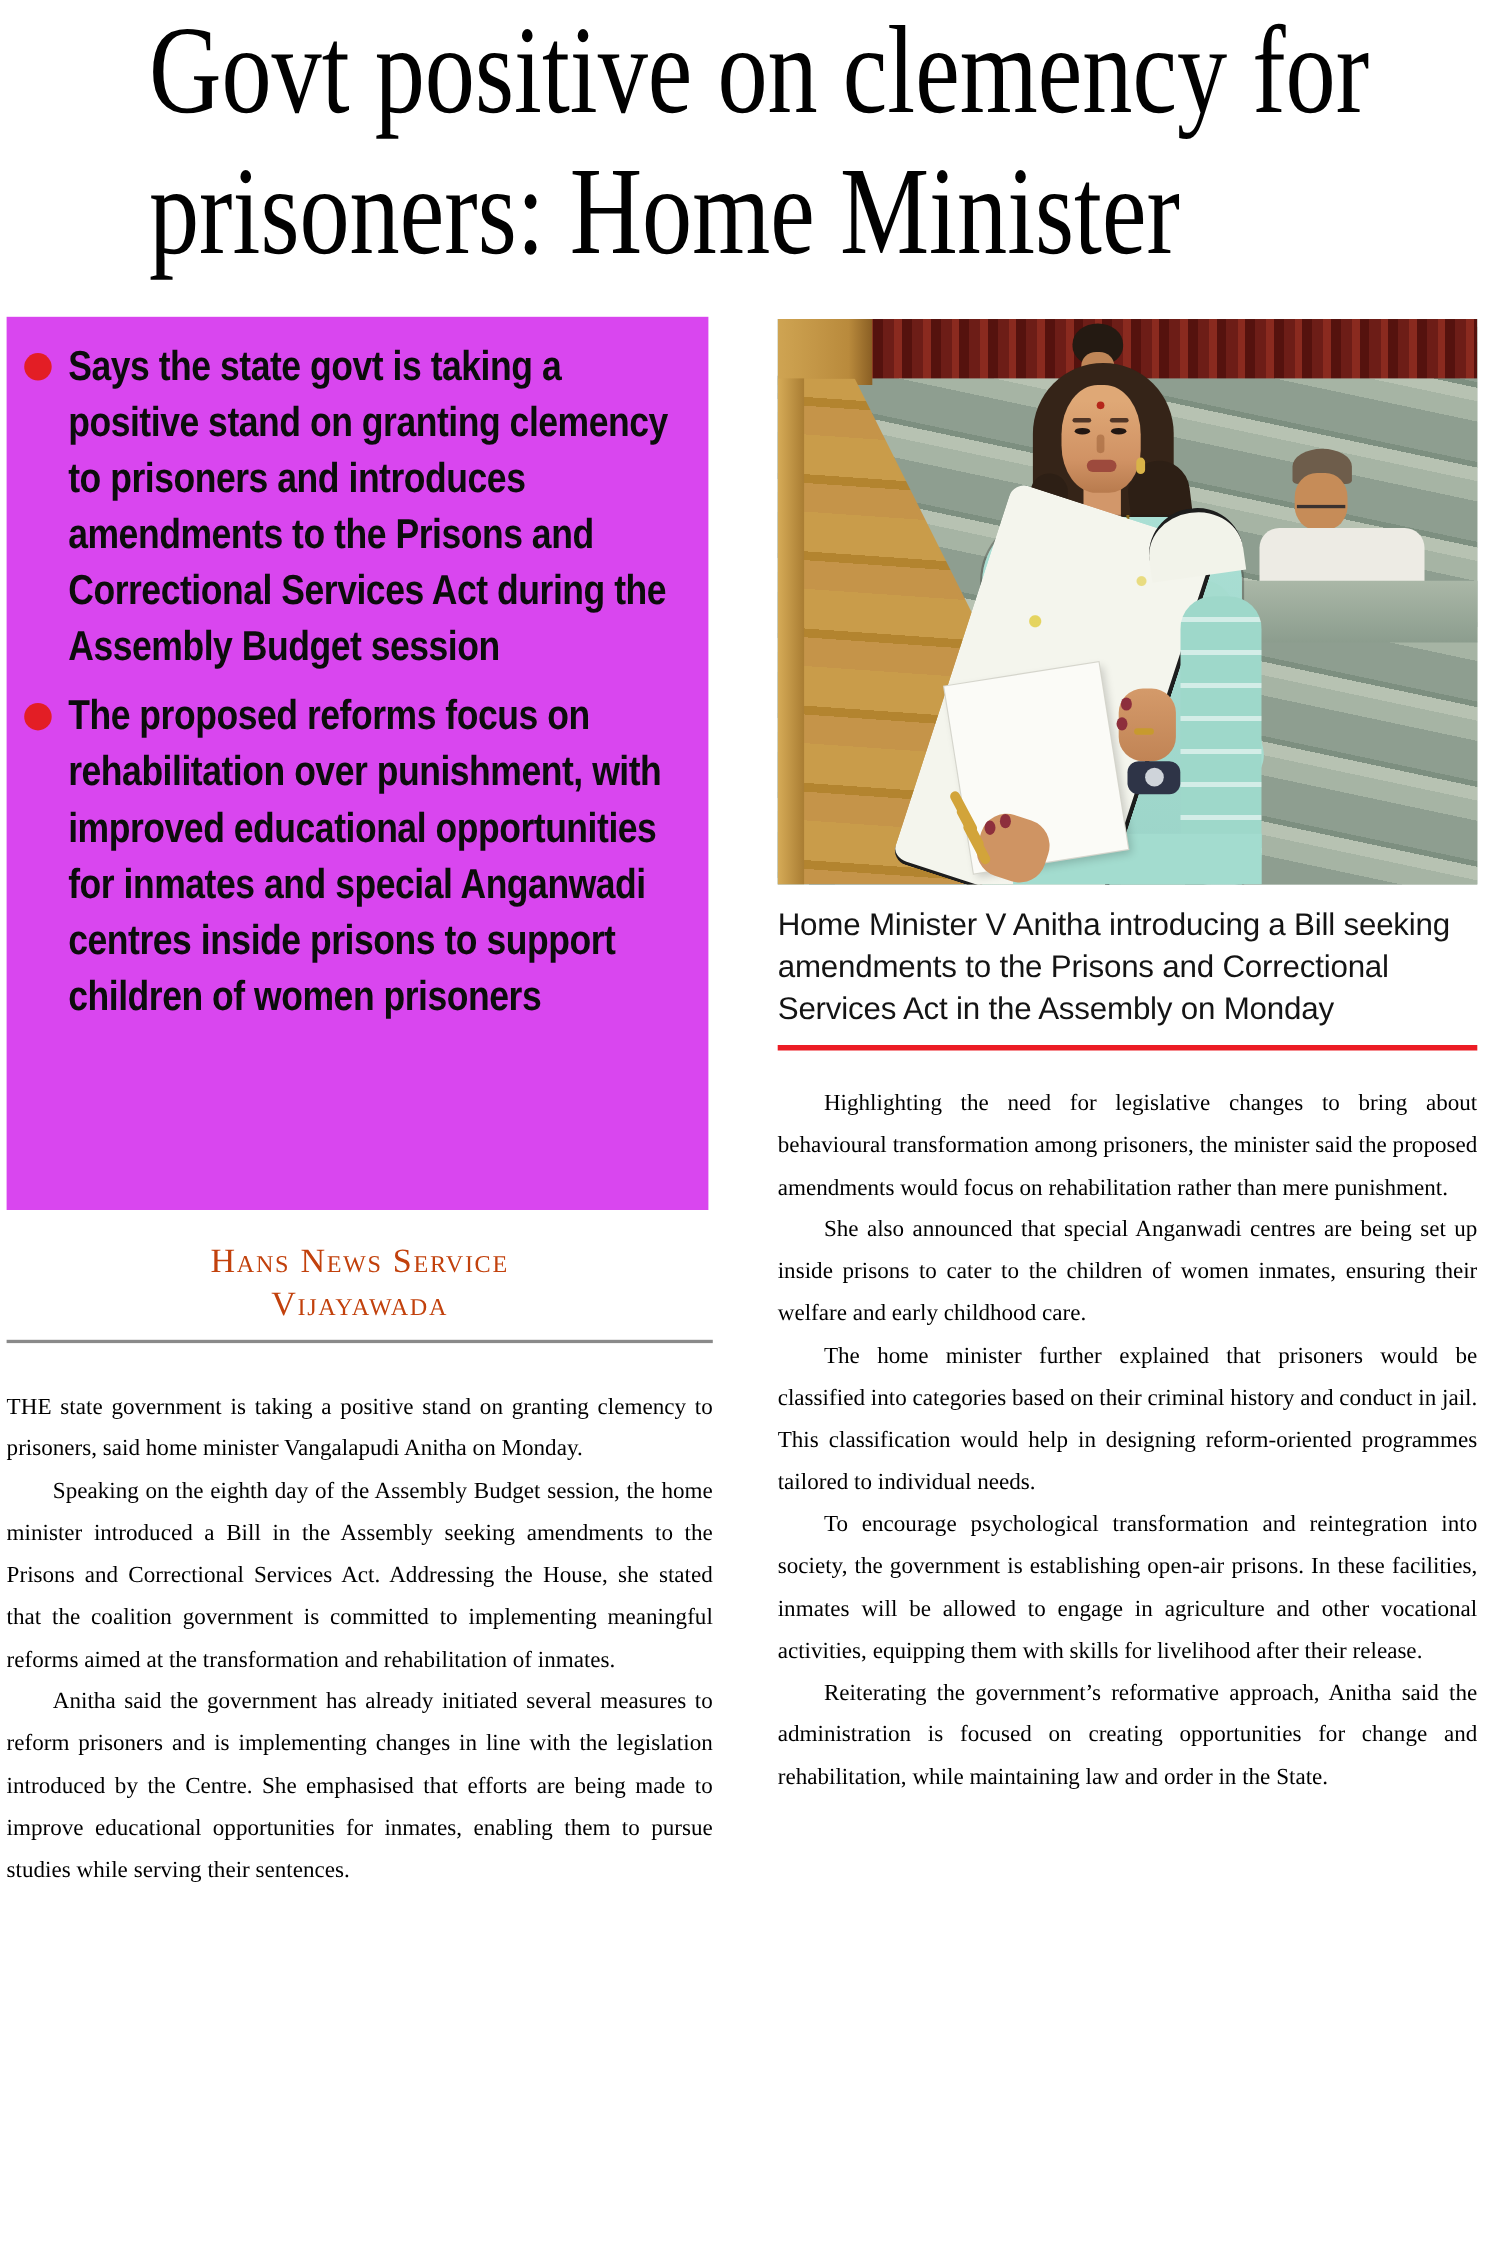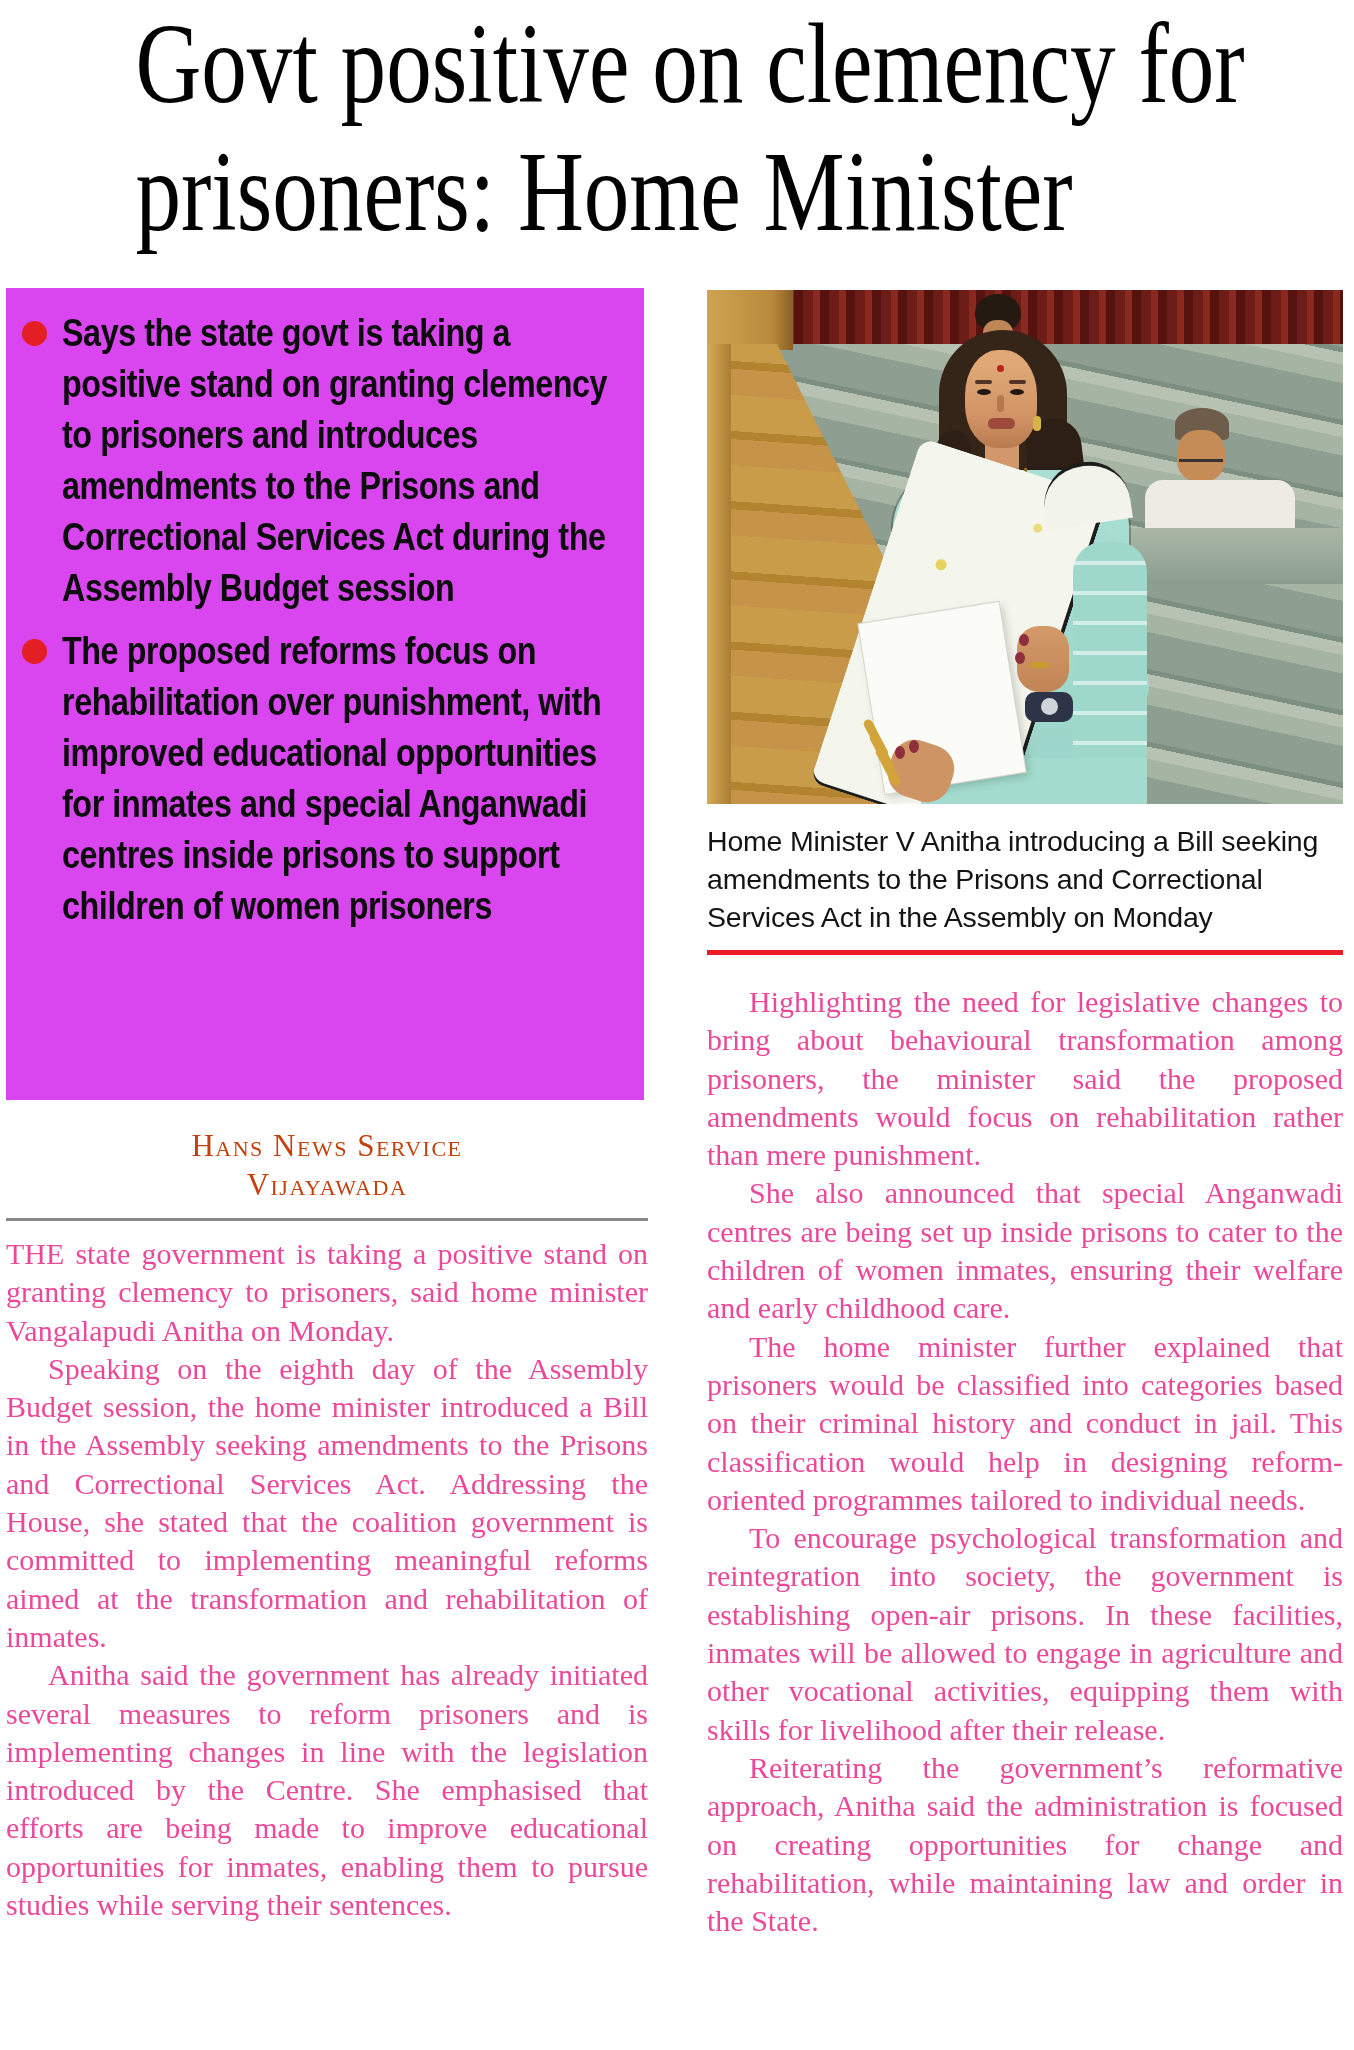--- a/index.html
+++ b/index.html
@@ -40,24 +40,24 @@
 
   
   .byline { margin-top:26px; text-align:center; }
   .byline-line {
     font-family:"Liberation Serif", serif; font-variant:small-caps;
     font-size:31px; line-height:39px; letter-spacing:1.5px; color:#c2410c;
   }
   .byline-rule { margin-top:14px; height:3px; background:#8a8a8a; width:100%; }
 
   
-  .body-text { margin-top:14px; }
+  .body-text { margin-top:38px; }
   .body-text p {
-    font-family:"Liberation Serif", serif; font-size:30px; line-height:38.3px;
-    text-align:justify; color:#ec4899;
+    font-family:"Liberation Serif", serif; font-size:21px; line-height:38.3px;
+    text-align:justify; color:#000000;
   }
   .body-text p.indent { text-indent:42px; }
 
   
   .photo {
     position:relative; width:636px; height:514px; overflow:hidden;
     background:#9cab9d;
   }
   .photo * { position:absolute; }
   .ph-benches {

